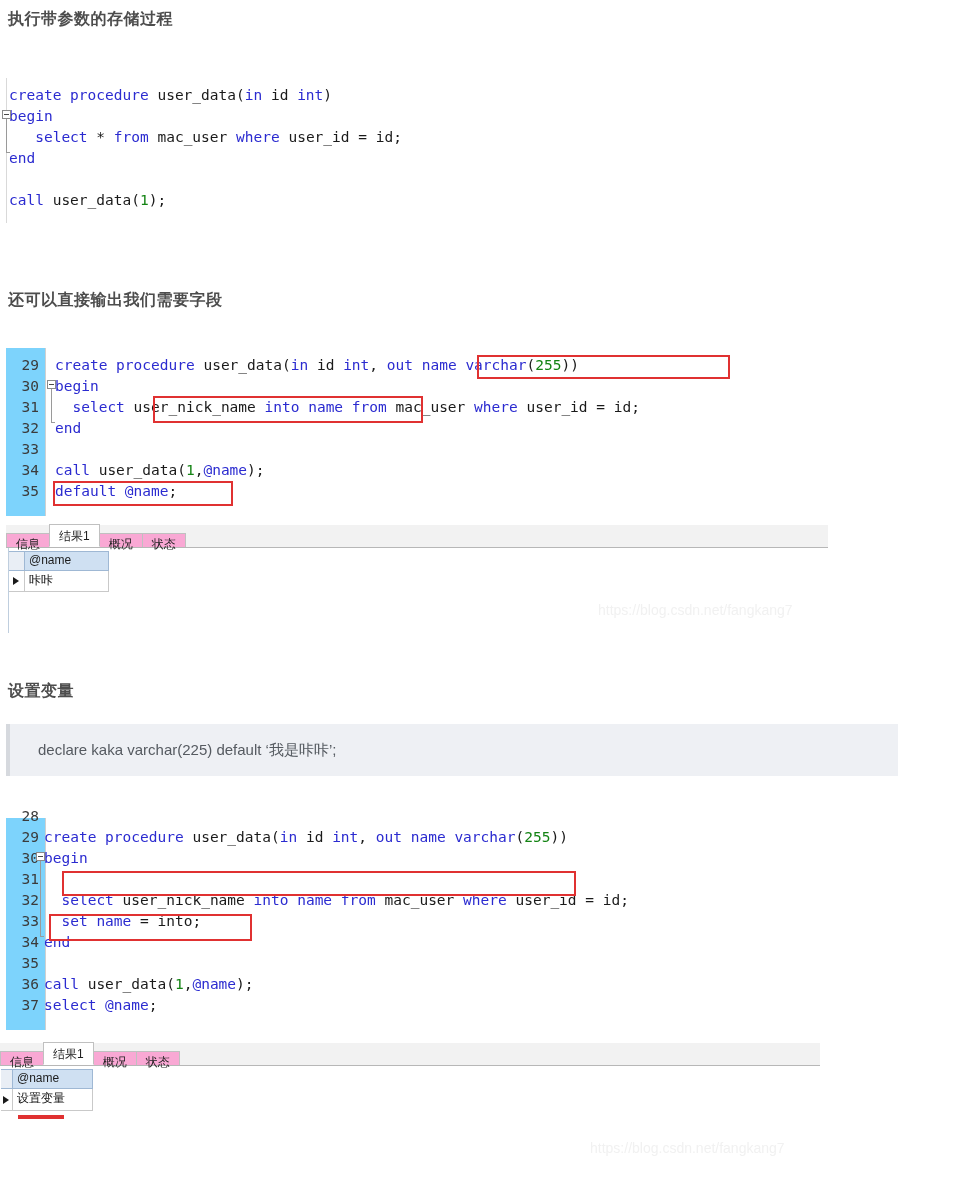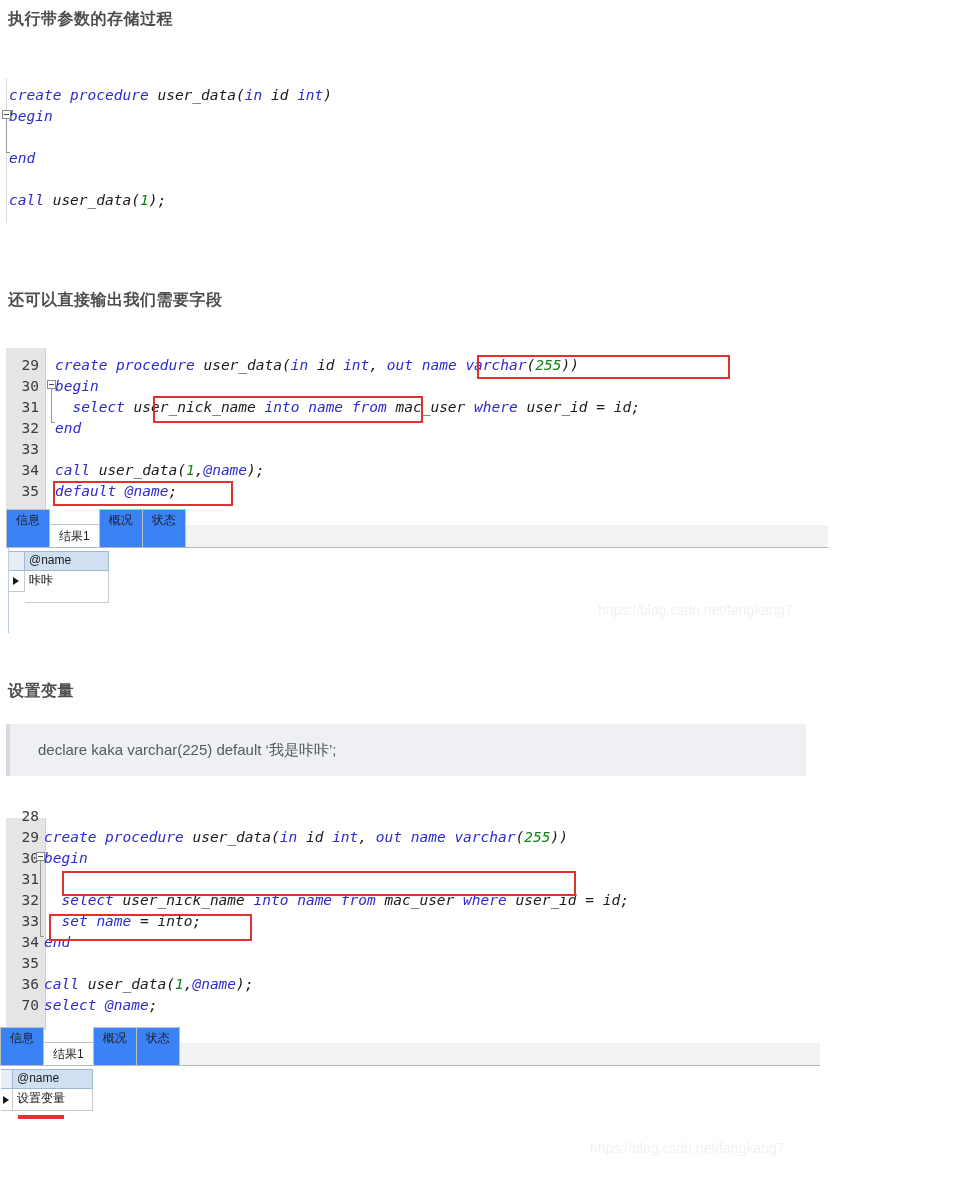--- a/index.html
+++ b/index.html
@@ -29,31 +29,31 @@
     font-size: 14.5px;
     line-height: 21px;
     color: #222;
     white-space: pre;
   }
   .codeshot .gutterline {
     position: absolute; top: 0; bottom: 0; width: 1px; background: #d9d9d9;
   }
   .codeshot .lnwrap {
     position: absolute; top: 0; bottom: 0; left: 0;
-    background: #e5e5e5;
+    background: #7dd3fc;
     border-right: 1px solid #d0d0d0;
   }
   .codeshot .lnum {
     position: absolute; right: 0; width: 100%;
     text-align: right;
     color: #3b3b3b;
     font-family: "DejaVu Sans Mono", "Liberation Mono", monospace;
     font-size: 14.5px;
   }
-  .codeline { position: absolute; white-space: pre; font-style: italic; }
+  .codeline { position: absolute; white-space: pre; }
   .kw  { color: #2b2bd0; }
   .num { color: #138313; }
   .str { color: #b02020; }
   .pl  { color: #1a1a1a; }
 
   
   .foldbox {
     position: absolute; width: 9px; height: 9px;
     border: 1px solid #8a8a8a; background:#fff;
   }
@@ -73,25 +73,25 @@
 
   
   .respane { position: absolute; }
   .tabstrip {
     position: absolute; left: 0; top: 0; height: 23px;
     border-bottom: 1px solid #b7b7b7;
     background: #f2f2f2;
     display: flex; align-items: flex-end;
   }
   .rtab {
-    height: 38px; line-height: 21px;
+    height: 14px; line-height: 21px;
     padding: 0 9px;
     font-size: 12px;
     color: #1f1f1f;
-    background: #3b82f6;
+    background: #f9a8d4;
     border: 1px solid #c0c0c0;
     border-bottom: none;
     margin-right: -1px;
     font-family: "Liberation Sans", "DejaVu Sans", sans-serif;
   }
   .rtab.active {
     background: #ffffff;
     height: 23px; line-height: 22px;
     position: relative; z-index: 3;
     border-bottom: 1px solid #ffffff;
@@ -165,20 +165,21 @@
 <div class="page">
 
   <div class="heading" style="left:8px; top:9px;">执行带参数的存储过程</div>
 
   <div class="codeshot" id="cb1" style="left:0px; top:78px; width:560px; height:145px;">
     <div class="gutterline" style="left:6px;"></div>
 
     <div class="codeline" style="left:9px; top:7px;"><span class="kw">create procedure</span> <span class="pl">user_data(</span><span class="kw">in</span> <span class="pl">id</span> <span class="kw">int</span><span class="pl">)</span></div>
     <div class="codeline" style="left:9px; top:28px;"><span class="kw">begin</span></div>
     <div class="foldbox" style="left:2px; top:32px;"></div>
+    <div class="codeline" style="left:9px; top:49px;"><span class="pl">   </span><span class="kw">select</span> <span class="pl">* </span><span class="kw">from</span> <span class="pl">mac_user</span> <span class="kw">where</span> <span class="pl">user_id = id;</span></div>
     <div class="codeline" style="left:9px; top:70px;"><span class="kw">end</span></div>
     <div class="foldline" style="left:6px; top:41px; height:33px;"></div>
     <div class="foldfoot" style="left:6px; top:74px; width:4px;"></div>
     <div class="codeline" style="left:9px; top:112px;"><span class="kw">call</span> <span class="pl">user_data(</span><span class="num">1</span><span class="pl">);</span></div>
   </div>
 
   <div class="heading" style="left:8px; top:290px;">还可以直接输出我们需要字段</div>
 
   <div class="codeshot" id="cb2" style="left:0px; top:348px; width:860px; height:168px;">
     <div class="lnwrap" style="left:6px; width:40px;">
@@ -215,42 +216,42 @@
     </div>
 
     <div class="paneframe" style="left:2px; top:23px; width:1px; height:85px;"></div>
 
     <div class="grid" style="left:3px; top:26px;">
       <div class="corner" style="left:0px; top:0px; width:16px; height:20px;"></div>
       <div class="ghead" style="left:16px; top:0px; width:84px; height:20px;">@name</div>
       <div class="rowhdr" style="left:0px; top:20px; width:16px; height:21px;">
         <div class="rowarrow" style="left:4px; top:6px;"></div>
       </div>
-      <div class="gcell" style="left:16px; top:20px; width:84px; height:32px;">咔咔</div>
+      <div class="gcell" style="left:16px; top:20px; width:84px; height:21px;">咔咔</div>
     </div>
   </div>
 
   <div class="watermark" style="left:598px; top:602px;">https://blog.csdn.net/fangkang7</div>
 
   <div class="heading" style="left:8px; top:681px;">设置变量</div>
 
-  <div class="greyblock" style="left:6px; top:724px; width:800px; height:52px;">declare kaka varchar(225) default ‘我是咔咔’;</div>
+  <div class="greyblock" style="left:6px; top:724px; width:892px; height:52px;">declare kaka varchar(225) default ‘我是咔咔’;</div>
 
   <div class="codeshot" id="cb3" style="left:0px; top:818px; width:860px; height:212px;">
     <div class="lnwrap" style="left:6px; width:40px;">
       <div class="lnum" style="top:-12px;padding-right:6px;">28</div>
       <div class="lnum" style="top:9px;  padding-right:6px;">29</div>
       <div class="lnum" style="top:30px; padding-right:6px;">30</div>
       <div class="lnum" style="top:51px; padding-right:6px;">31</div>
       <div class="lnum" style="top:72px; padding-right:6px;">32</div>
       <div class="lnum" style="top:93px; padding-right:6px;">33</div>
       <div class="lnum" style="top:114px;padding-right:6px;">34</div>
       <div class="lnum" style="top:135px;padding-right:6px;">35</div>
       <div class="lnum" style="top:156px;padding-right:6px;">36</div>
-      <div class="lnum" style="top:177px;padding-right:6px;">70</div>
+      <div class="lnum" style="top:177px;padding-right:6px;">37</div>
     </div>
 
     <div class="codeline" style="left:44px; top:9px;"><span class="kw">create procedure</span> <span class="pl">user_data(</span><span class="kw">in</span> <span class="pl">id</span> <span class="kw">int</span><span class="pl">, </span><span class="kw">out name varchar</span><span class="pl">(</span><span class="num">255</span><span class="pl">))</span></div>
     <div class="codeline" style="left:44px; top:30px;"><span class="kw">begin</span></div>
     <div class="foldbox" style="left:36px; top:34px;"></div>
     <div class="codeline" style="left:44px; top:72px;"><span class="pl">  </span><span class="kw">select </span><span class="pl">user_nick_name </span><span class="kw">into name</span><span class="pl"> </span><span class="kw">from</span><span class="pl"> mac_user </span><span class="kw">where</span><span class="pl"> user_id = id;</span></div>
     <div class="codeline" style="left:44px; top:93px;"><span class="pl">  </span><span class="kw">set name </span><span class="pl">= into;</span></div>
     <div class="codeline" style="left:44px; top:114px;"><span class="kw">end</span></div>
     <div class="foldline" style="left:40px; top:43px; height:75px;"></div>
     <div class="foldfoot" style="left:40px; top:118px; width:4px;"></div>

